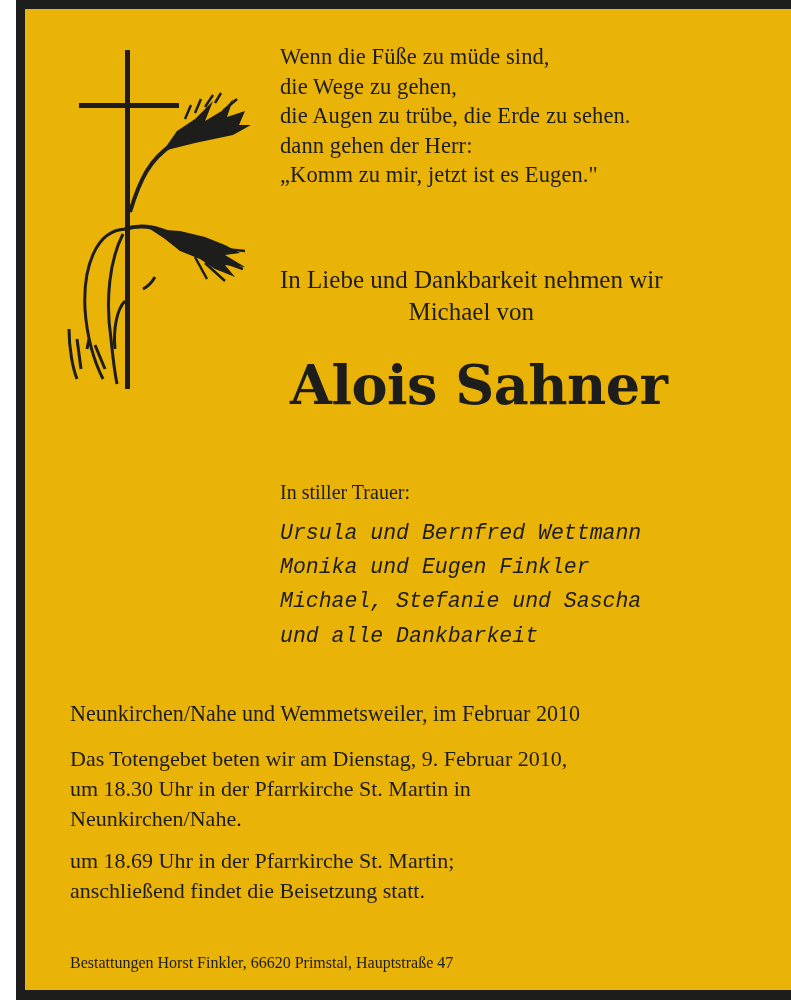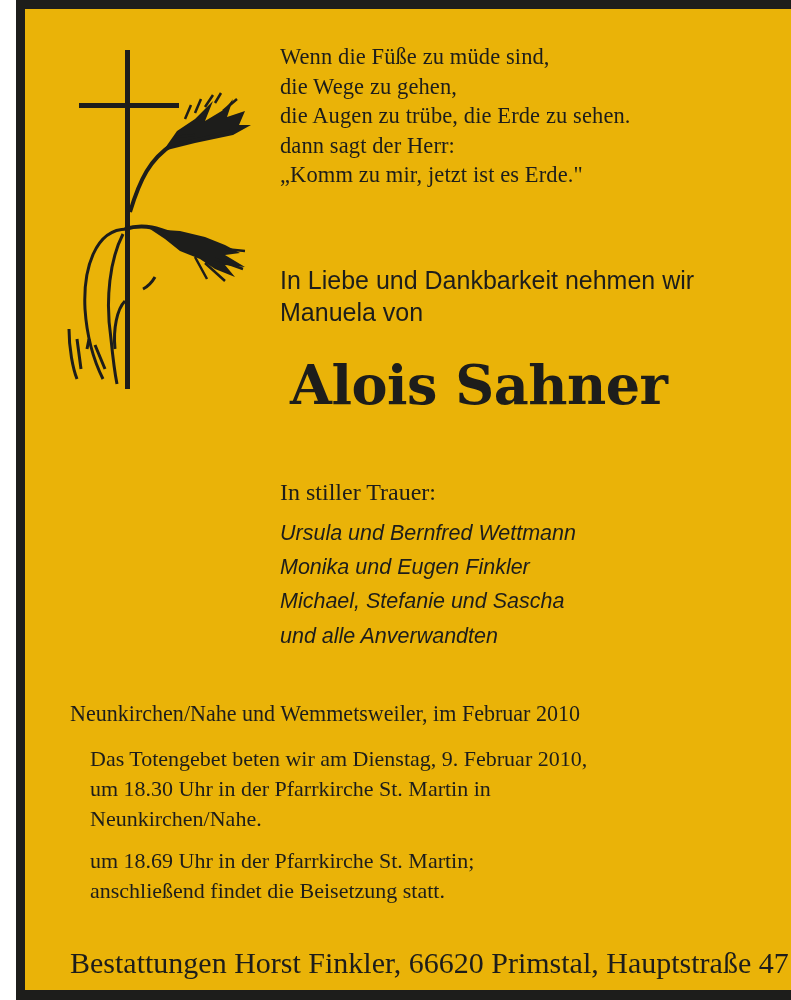--- a/index.html
+++ b/index.html
@@ -19,69 +19,69 @@
     .art { position: absolute; left: 30px; top: 30px; width: 200px; height: 360px; }
     .poem {
       position: absolute; left: 255px; top: 33px;
       font-family: "Liberation Serif", serif;
       font-size: 22.5px; line-height: 29.6px;
       letter-spacing: 0.1px;
     }
     .poem div { white-space: nowrap; }
     .farewell {
       position: absolute; left: 255px; top: 255px;
-      font-family: Liberation Sans, sans-serif;
-      font-size: 25px; line-height: 32px;
+      font-family: Liberation Serif, serif;
+      font-size: 25px; line-height: 32px; text-align: center;
     }
     .name {
       position: absolute; left: 253px; top: 345px;
       font-family: "DejaVu Serif", serif;
       font-weight: bold;
       font-size: 54px; line-height: 62px;
       letter-spacing: -0.5px;
       margin-left: 12px;
     }
     .dates {
       position: absolute; left: 255px; top: 414px;
       font-family: "Liberation Serif", serif;
       font-size: 25px; line-height: 32px;
       white-space: nowrap;
     }
     .dates .death { position: absolute; left: 212px; top: 0; }
     .mourn-label {
       position: absolute; left: 255px; top: 467px;
       font-family: "Liberation Serif", serif;
-      font-size: 24px; line-height: 32px;
+      font-size: 20px; line-height: 32px;
     }
     .mourners {
       position: absolute; left: 255px; top: 507px;
-      font-family: Liberation Sans, sans-serif;
+      font-family: Liberation Mono, monospace;
       font-style: italic;
       font-size: 21.5px; line-height: 34.2px;
     }
     .mourners div { white-space: nowrap; }
     .place {
       position: absolute; left: 45px; top: 690px;
       font-family: "Liberation Serif", serif;
       font-size: 22.5px; line-height: 30px;
       white-space: nowrap;
       transform: scaleX(0.98); transform-origin: left top;
     }
     .block {
       position: absolute; left: 45px;
       font-family: "Liberation Serif", serif;
       font-size: 22px; line-height: 30px;
     }
-    .block div { white-space: nowrap; margin-left: 20px; }
+    .block div { white-space: nowrap; }
     .prayer { top: 735px; }
     .mass { top: 837px; }
     .undertaker {
       position: absolute; left: 45px; top: 939px;
       font-family: "Liberation Serif", serif;
-      font-size: 30px; line-height: 30px;
+      font-size: 16px; line-height: 30px;
       white-space: nowrap;
     }
   </style>
 </head>
 <body>
 
 <div class="frame">
 
   <svg class="art" viewBox="0 0 200 360" xmlns="http://www.w3.org/2000/svg">
     <rect x="70" y="11" width="5" height="339" fill="#1d1d1b"></rect>
@@ -97,39 +97,39 @@
     <path d="M68 195 C 55 220, 50 260, 56 300 C 58 320, 60 335, 62 345" stroke="#1d1d1b" stroke-width="3" fill="none"></path>
     <path d="M100 238 C 96 245, 92 248, 88 250" stroke="#1d1d1b" stroke-width="3" fill="none"></path>
     <path d="M70 262 C 62 270, 58 290, 60 310" stroke="#1d1d1b" stroke-width="3" fill="none"></path>
     <path d="M14 290 C 14 310, 18 330, 22 340 M22 300 l4 30 M34 300 l-2 10 M40 306 l10 24" stroke="#1d1d1b" stroke-width="3" fill="none"></path>
   </svg>
 
   <div class="poem">
     <div>Wenn die Füße zu müde sind,</div>
     <div>die Wege zu gehen,</div>
     <div>die Augen zu trübe, die Erde zu sehen.</div>
-    <div>dann sagt der Herr:</div>
-    <div>„Komm zu mir, jetzt ist es Erde."</div>
+    <div>dann gehen der Herr:</div>
+    <div>„Komm zu mir, jetzt ist es Eugen."</div>
   </div>
 
   <div class="farewell">
     <div>In Liebe und Dankbarkeit nehmen wir</div>
-    <div>Manuela von</div>
+    <div>Michael von</div>
   </div>
 
   <div class="name">Alois Sahner</div>
 
 
   <div class="mourn-label">In stiller Trauer:</div>
 
   <div class="mourners">
     <div>Ursula und Bernfred Wettmann</div>
     <div>Monika und Eugen Finkler</div>
     <div>Michael, Stefanie und Sascha</div>
-    <div>und alle Anverwandten</div>
+    <div>und alle Dankbarkeit</div>
   </div>
 
   <div class="place">Neunkirchen/Nahe und Wemmetsweiler, im Februar 2010</div>
 
   <div class="block prayer">
     <div>Das Totengebet beten wir am Dienstag, 9. Februar 2010,</div>
     <div>um 18.30 Uhr in der Pfarrkirche St. Martin in</div>
     <div>Neunkirchen/Nahe.</div>
   </div>
 

